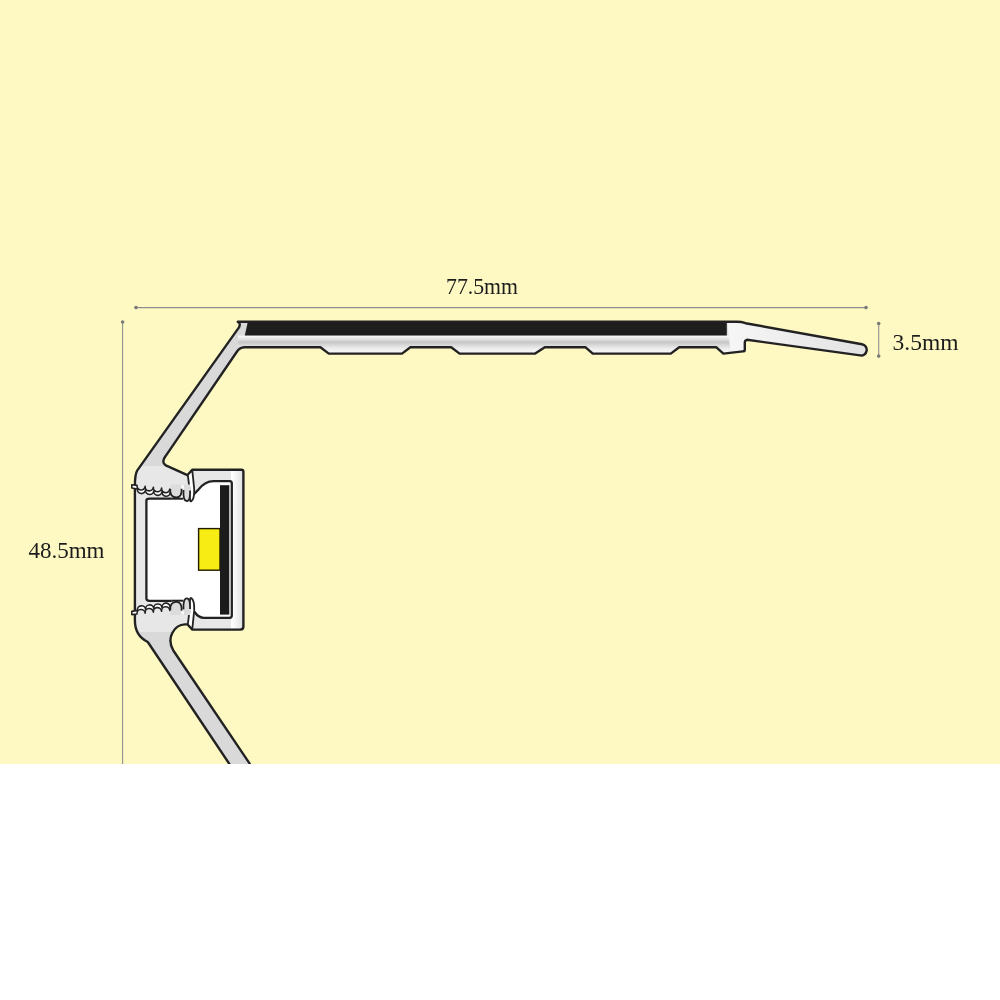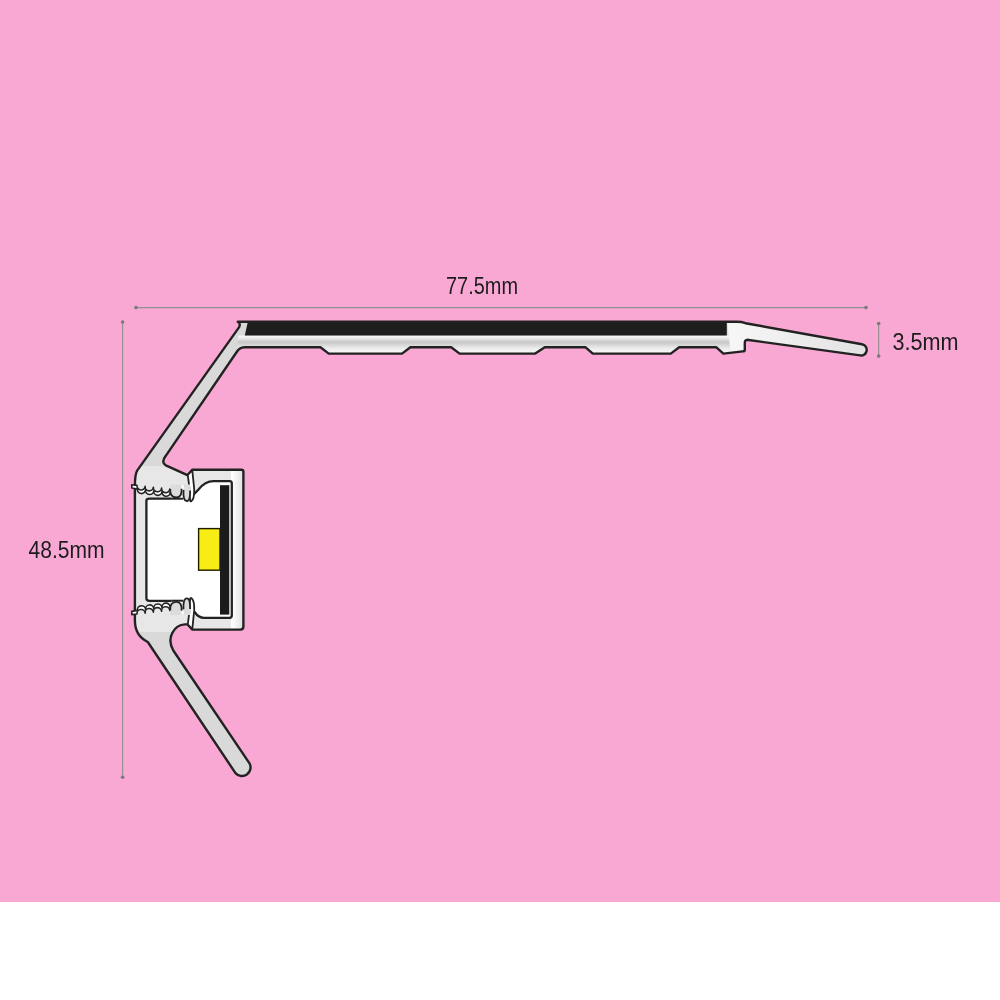--- a/index.html
+++ b/index.html
@@ -1,17 +1,17 @@
 <!DOCTYPE html>
 <html><head>
 <meta charset="utf-8">
 <style>
   html,body{margin:0;padding:0;background:#ffffff;}
-  #stage{width:1000px;height:902px;position:relative;background:#f9a8d4;
-         font-family:Liberation Sans, sans-serif;}
+  #stage{width:1000px;height:764px;position:relative;background:#fef9c3;
+         font-family:Liberation Serif, serif;}
 </style>
 </head>
 <body>
 
 <div id="stage">
 <svg width="1000" height="1000" viewBox="0 0 1000 1000" xmlns="http://www.w3.org/2000/svg" xmlns:xlink="http://www.w3.org/1999/xlink">
   <defs>
     <path id="bodyPath" d="M237.8,321.8 H737 C741,321.8 743,322.3 745.5,323.2
       L862,344.3 A5.6,5.6 0 0 1 860.2,355.4 L747,339.8
       Q744.8,340.4 744.8,342.4 V349.4 Q744.8,351.4 742.8,351.4 L723.4,353.6

